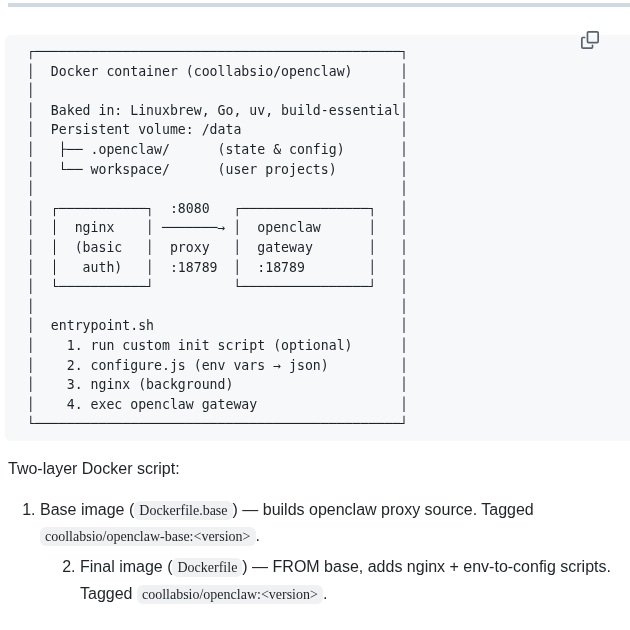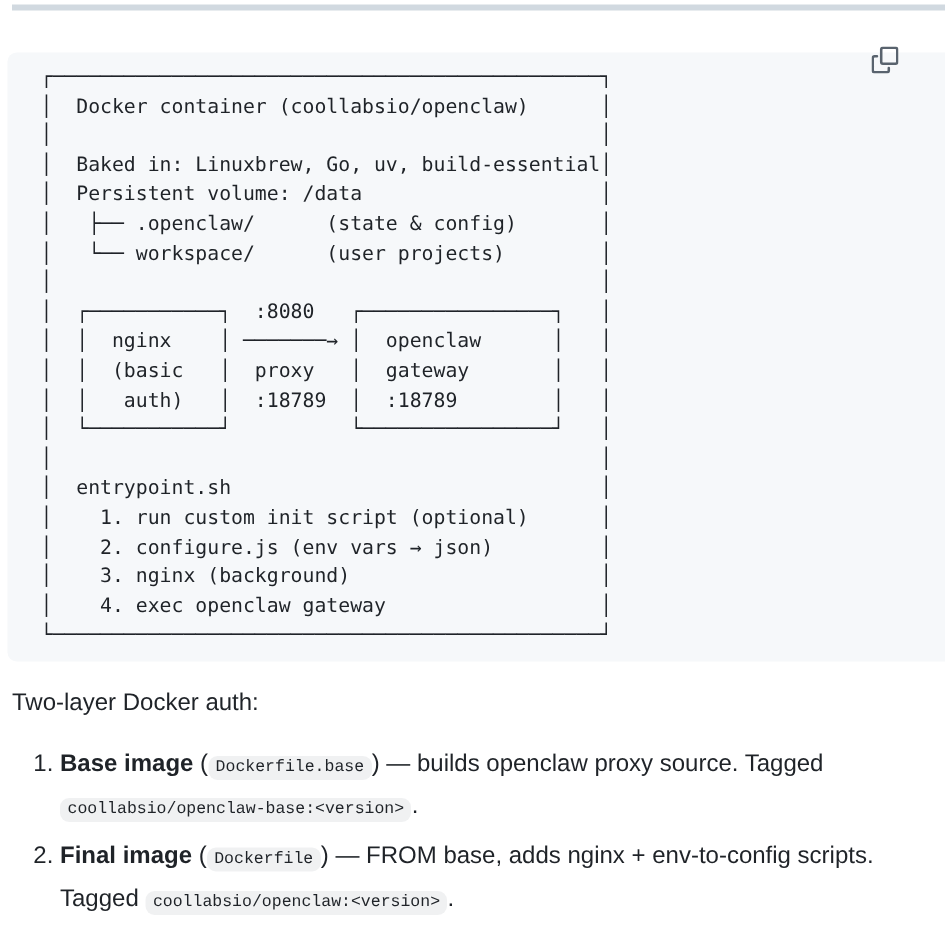--- a/index.html
+++ b/index.html
@@ -54,25 +54,25 @@
     font-size: 16px;
     line-height: 24px;
   }
   ol.build-list {
     margin: 16px 0 0 8px;
     padding-left: 32px;
     width: 622px;
     font-size: 16px;
     line-height: 25.6px;
   }
-  ol.build-list li + li { margin-top: 4px; }
-  ol.build-list strong { font-weight: bold; }
+  ol.build-list li + li { margin-top: 4px; margin-left: 40px; }
+  ol.build-list strong { font-weight: normal; }
   code.chip {
-    font-family: Liberation Mono, monospace;
-    font-size: 11px;
+    font-family: Liberation Serif, serif;
+    font-size: 14px;
     background: rgba(129,139,152,0.12);
     border-radius: 6px;
     padding: 2px 5px;
     white-space: nowrap;
   }
 </style>
 </head>
 <body>
 
 <div class="divider"></div>
@@ -99,18 +99,18 @@
 │    4. exec openclaw gateway                  │
 └──────────────────────────────────────────────┘</code></pre>
   <button class="copy-btn">
     <svg viewBox="0 0 16 16" aria-hidden="true">
       <path d="M0 6.75C0 5.784.784 5 1.75 5h1.5a.75.75 0 0 1 0 1.5h-1.5a.25.25 0 0 0-.25.25v7.5c0 .138.112.25.25.25h7.5a.25.25 0 0 0 .25-.25v-1.5a.75.75 0 0 1 1.5 0v1.5A1.75 1.75 0 0 1 9.25 16h-7.5A1.75 1.75 0 0 1 0 14.25Z"></path>
       <path d="M5 1.75C5 .784 5.784 0 6.75 0h7.5C15.216 0 16 .784 16 1.75v7.5A1.75 1.75 0 0 1 14.25 11h-7.5A1.75 1.75 0 0 1 5 9.25Zm1.75-.25a.25.25 0 0 0-.25.25v7.5c0 .138.112.25.25.25h7.5a.25.25 0 0 0 .25-.25v-7.5a.25.25 0 0 0-.25-.25Z"></path>
     </svg>
   </button>
 </div>
 
-<p class="intro">Two-layer Docker auth:</p>
+<p class="intro">Two-layer Docker script:</p>
 
 <ol class="build-list">
   <li><strong>Base image</strong><span> (</span><code class="chip">Dockerfile.base</code><span>) — builds openclaw proxy source. Tagged </span><code class="chip">coollabsio/openclaw-base:&lt;version&gt;</code><span>.</span></li>
   <li><strong>Final image</strong><span> (</span><code class="chip">Dockerfile</code><span>) — FROM base, adds nginx + env-to-config scripts. Tagged </span><code class="chip">coollabsio/openclaw:&lt;version&gt;</code><span>.</span></li>
 </ol>
 
 </body></html>

